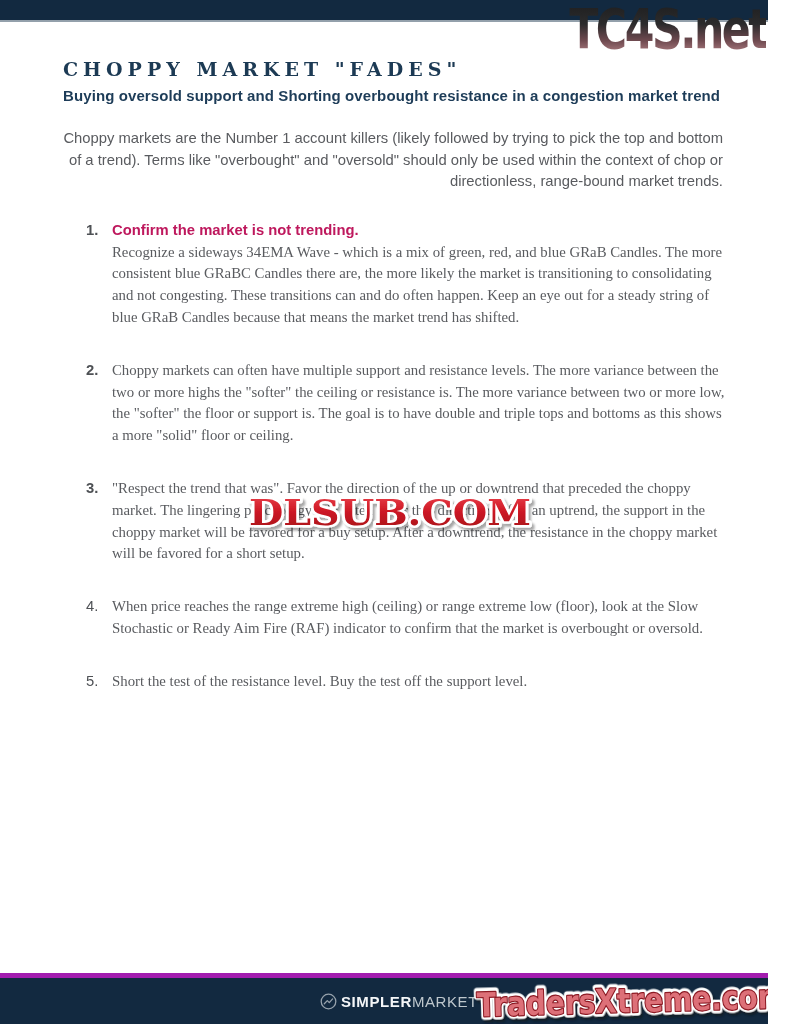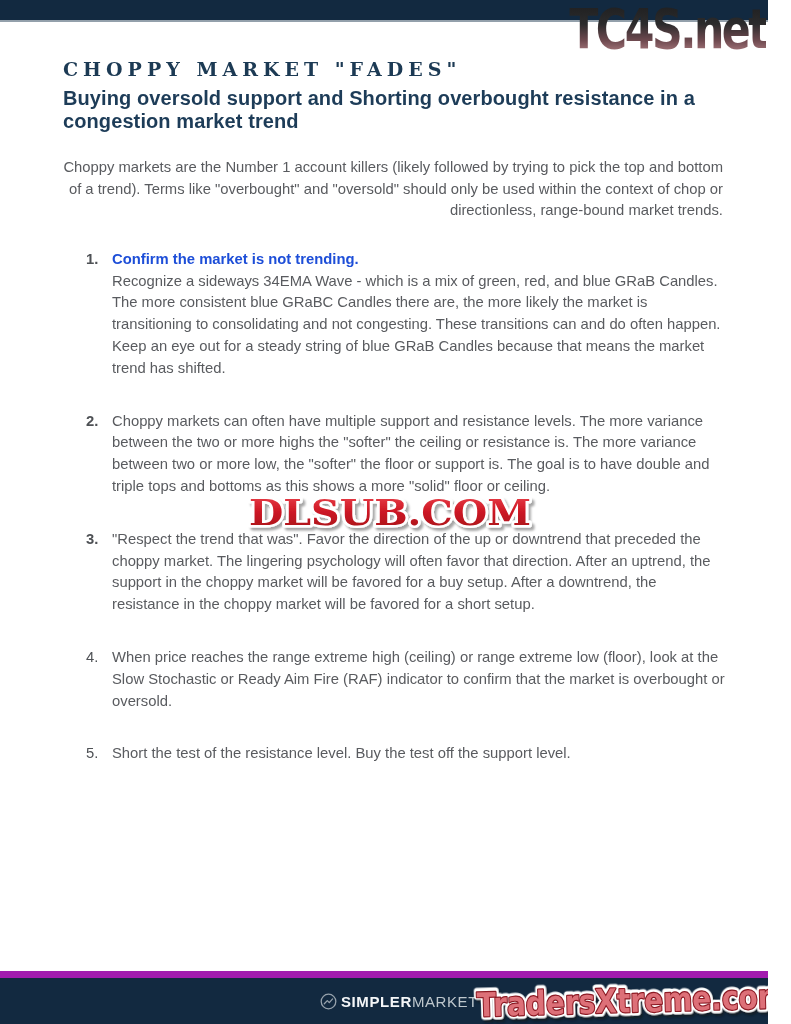--- a/index.html
+++ b/index.html
@@ -26,43 +26,43 @@
   
   .content{ position:absolute; left:63px; top:58px; width:665px; }
   h1{
     margin:0 0 7px 0;
     font-family:"DejaVu Serif", serif;
     font-size:19px; font-weight:bold; letter-spacing:5px;
     color:#1c3a54; white-space:nowrap;
   }
   h2{
     margin:0 0 24px 0;
-    font-size:20px; font-weight:bold; color:#1d3c58; letter-spacing:0.1px;
+    font-size:15px; font-weight:bold; color:#1d3c58; letter-spacing:0.1px;
   }
   .intro{
     margin:0 0 27px 0; width:660px;
     font-size:14.8px; line-height:21.6px; color:#595b5f;text-align:right;
   }
   ol.items{ list-style:none; margin:0; padding:0 0 0 23px; }
   li.item{ display:flex; margin:0 0 31px 0; }
   li.item:last-child{ margin-bottom:0; }
   .num{
     flex:none; width:26px; font-size:14.8px; line-height:21.8px; color:#4e5155;
   }
   li.bold-num .num{ font-weight:bold; }
   .itext{ width:616px; font-size:14.8px; line-height:21.8px; }
-  .ihead{ display:block; font-weight:bold; color:#1d4ed8; }
-  .ibody{ display:block; color:#595b5f; }
+  .ihead{ display:block; font-weight:bold; color:#be185d; }
+  .ibody{ display:block; color:#595b5f;font-family:Liberation Serif, serif; }
   
   .wm-dlsub{ position:absolute; left:247px; top:492px; z-index:5; }
   .wm-dlsub svg{ overflow:visible; display:block; }
   
   .footer-bar{
     position:absolute; left:0; bottom:0; width:791px; height:46px;
-    background:#122940; border-top:7px solid #a21caf;
+    background:#122940; border-top:5px solid #a21caf;
   }
   .brand{
     position:absolute; left:320px; top:13px; height:20px;
     display:flex; align-items:center; white-space:nowrap;
   }
   .brand svg{ margin-right:4px; display:block; }
   .b1{ font-size:15px; font-weight:bold; color:#f4f6f8; letter-spacing:0.6px; }
   .b2{ font-size:15px; font-weight:400; color:#bec7cd; letter-spacing:0.6px; }
   .reg{ font-size:7px; color:#bec7cd; vertical-align:top; position:relative; top:-5px; }
   

